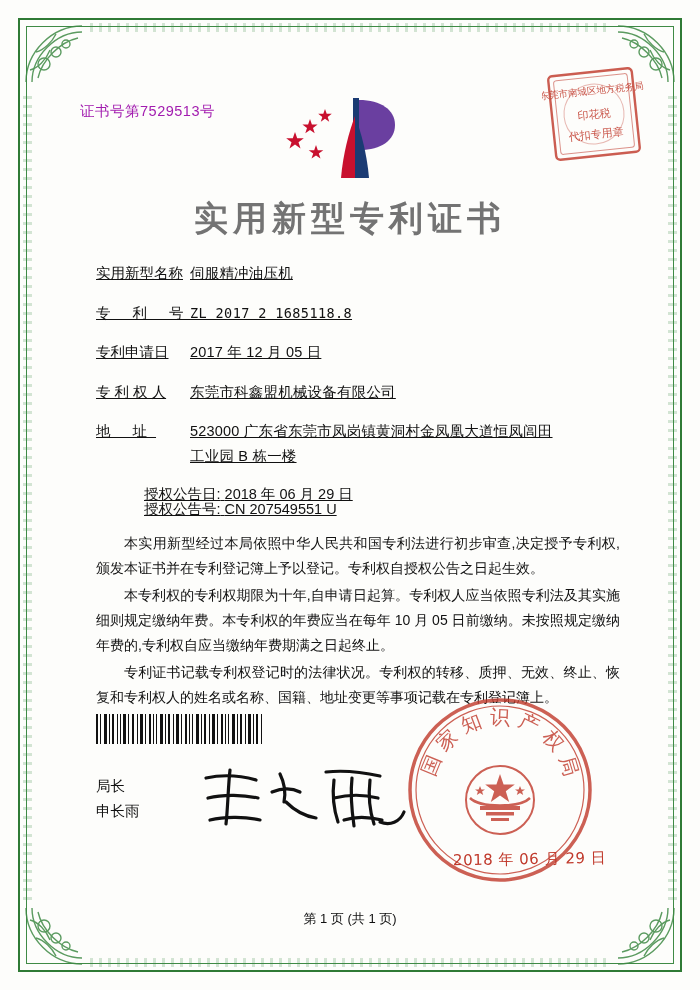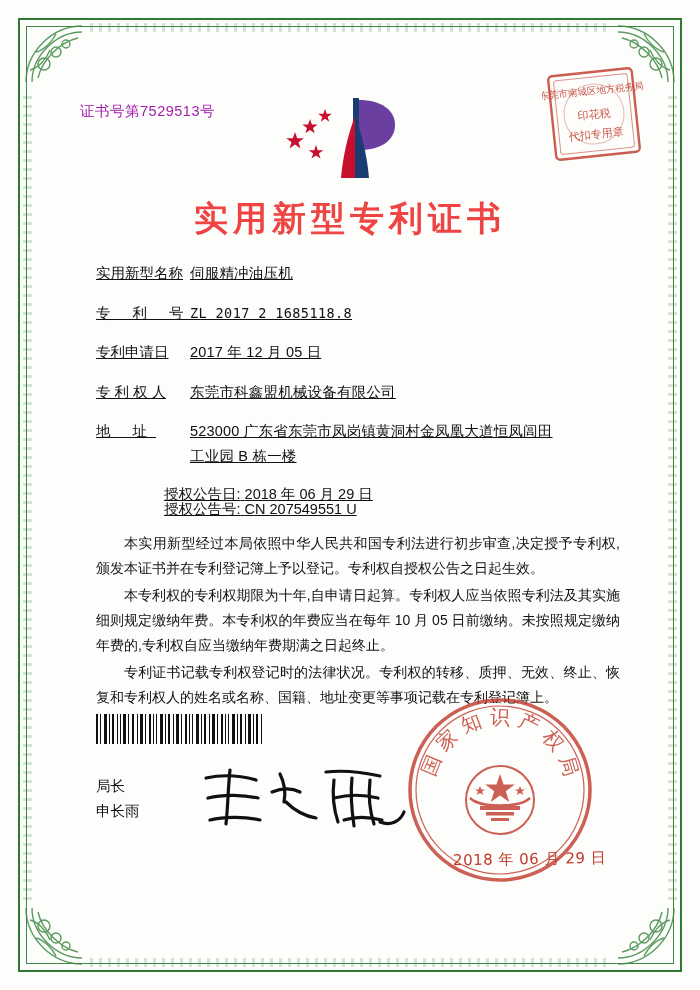--- a/index.html
+++ b/index.html
@@ -125,21 +125,21 @@
   .doc-title {
     position: absolute;
     left: 0;
     right: 0;
     top: 152px;
     text-align: center;
     font-family: "DejaVu Serif", "Liberation Serif", serif;
     font-size: 34px;
     font-weight: bold;
     letter-spacing: 5px;
-    color: #ef4444;
+    color: #737373;
   }
 
   .fields {
     position: absolute;
     left: 52px;
     right: 18px;
     top: 222px;
     font-size: 14.5px;
     line-height: 1;
     color: #111;
@@ -172,21 +172,21 @@
     margin-bottom: 24px;
   }
   .field-row.indent-cont .field-label { visibility: hidden; }
 
   .two-col {
     display: flex;
     align-items: baseline;
     flex-direction: column;
   }
   .two-col .col-b {
-    margin-left: 68px;
+    margin-left: 48px;
   }
 
   .body-text {
     position: absolute;
     left: 52px;
     right: 36px;
     top: 487px;
     font-size: 14px;
     line-height: 25px;
     text-align: justify;
@@ -505,15 +505,16 @@
             <rect x="-14" y="12" width="28" height="3.5" fill="#c0392b"></rect>
             <rect x="-9" y="18" width="18" height="3" fill="#c0392b"></rect>
             <path d="M-30 -2 C-20 8 20 8 30 -2" fill="none" stroke="#c0392b" stroke-width="2.5"></path>
           </g>
         </g>
       </svg>
     </div>
 
     <div class="stamp-date">2018 年 06 月 29 日</div>
 
+    <div class="page-footer">第 1 页 (共 1 页)</div>
 
   </div>
 </div>
 
 </body></html>

